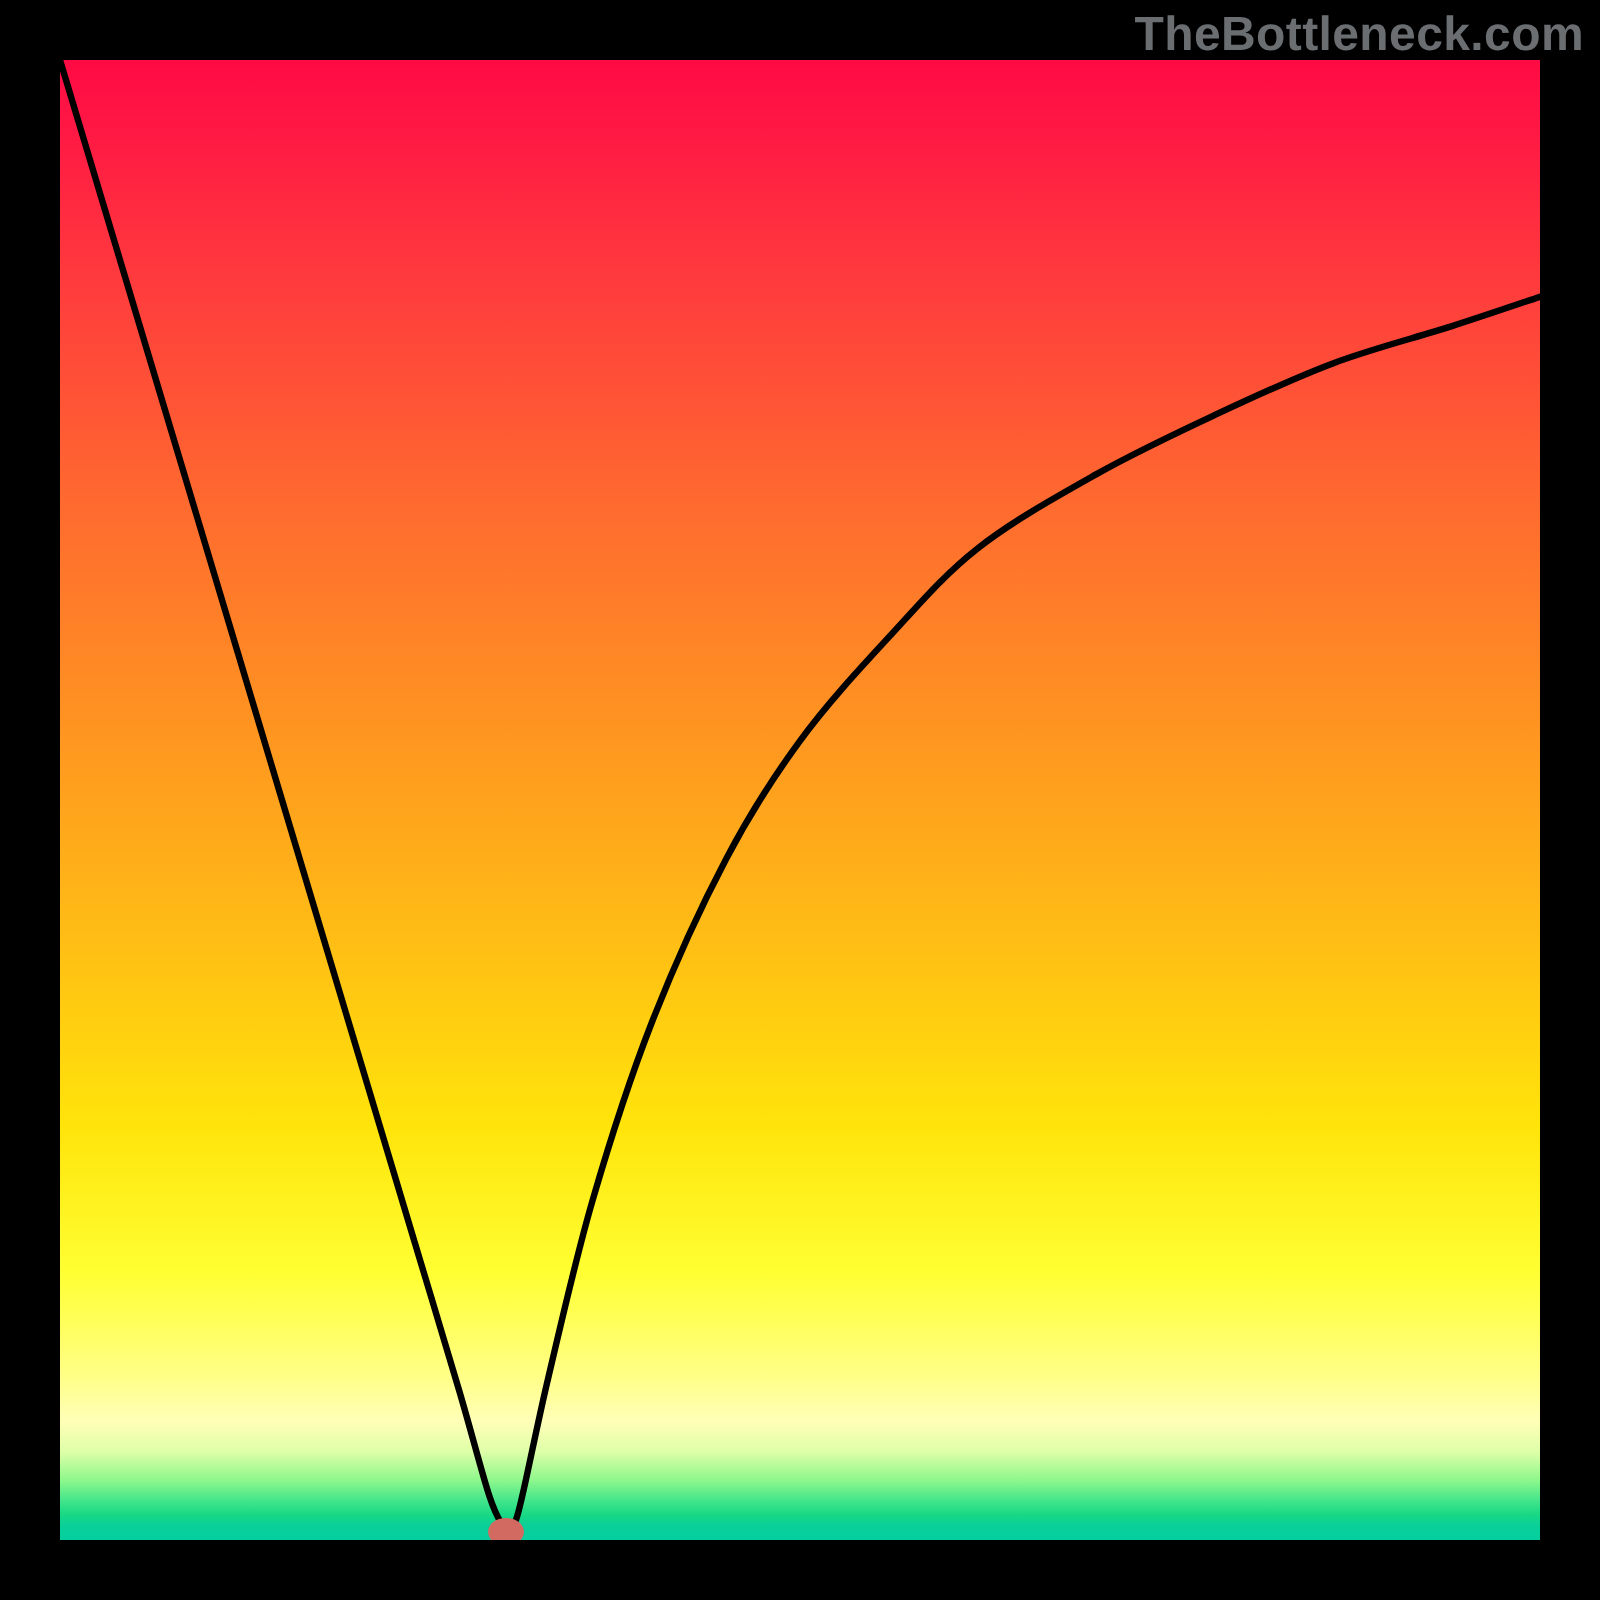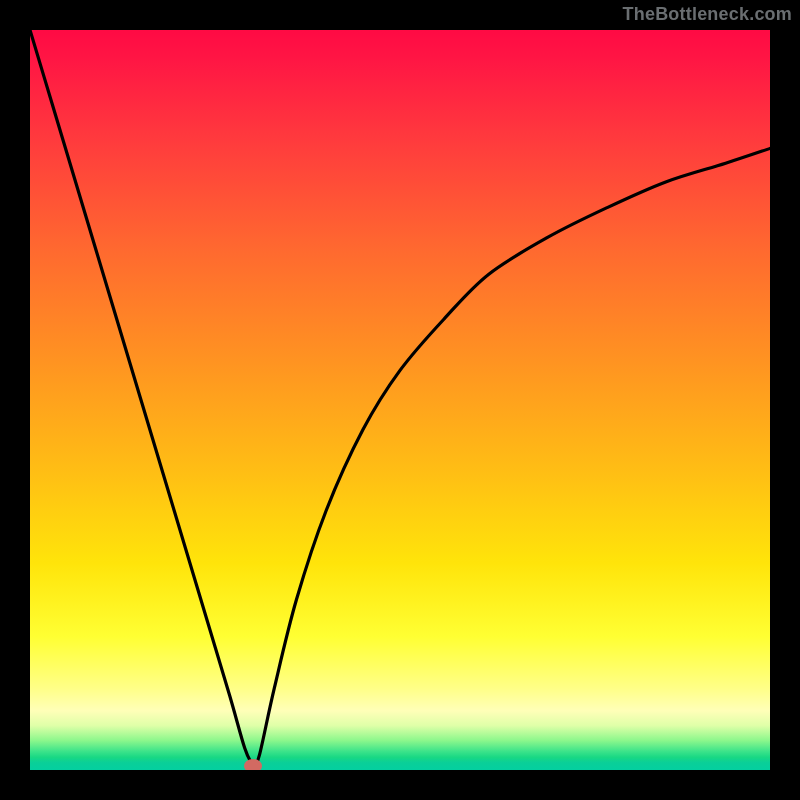--- a/index.html
+++ b/index.html
@@ -61,21 +61,21 @@
     position: absolute;
     inset: 0;
     width: 100%;
     height: 100%;
   }
   .attribution {
     position: absolute;
     top: 4px;
     right: 8px;
     color: #6a6e71;
-    font-size: 18px;
+    font-size: 24px;
     font-weight: 600;
     letter-spacing: 0.2px;
     font-family: Arial, Helvetica, sans-serif;
     text-align: right;
   }
 </style>
 </head>
 <body>
 
 <div class="outer">

